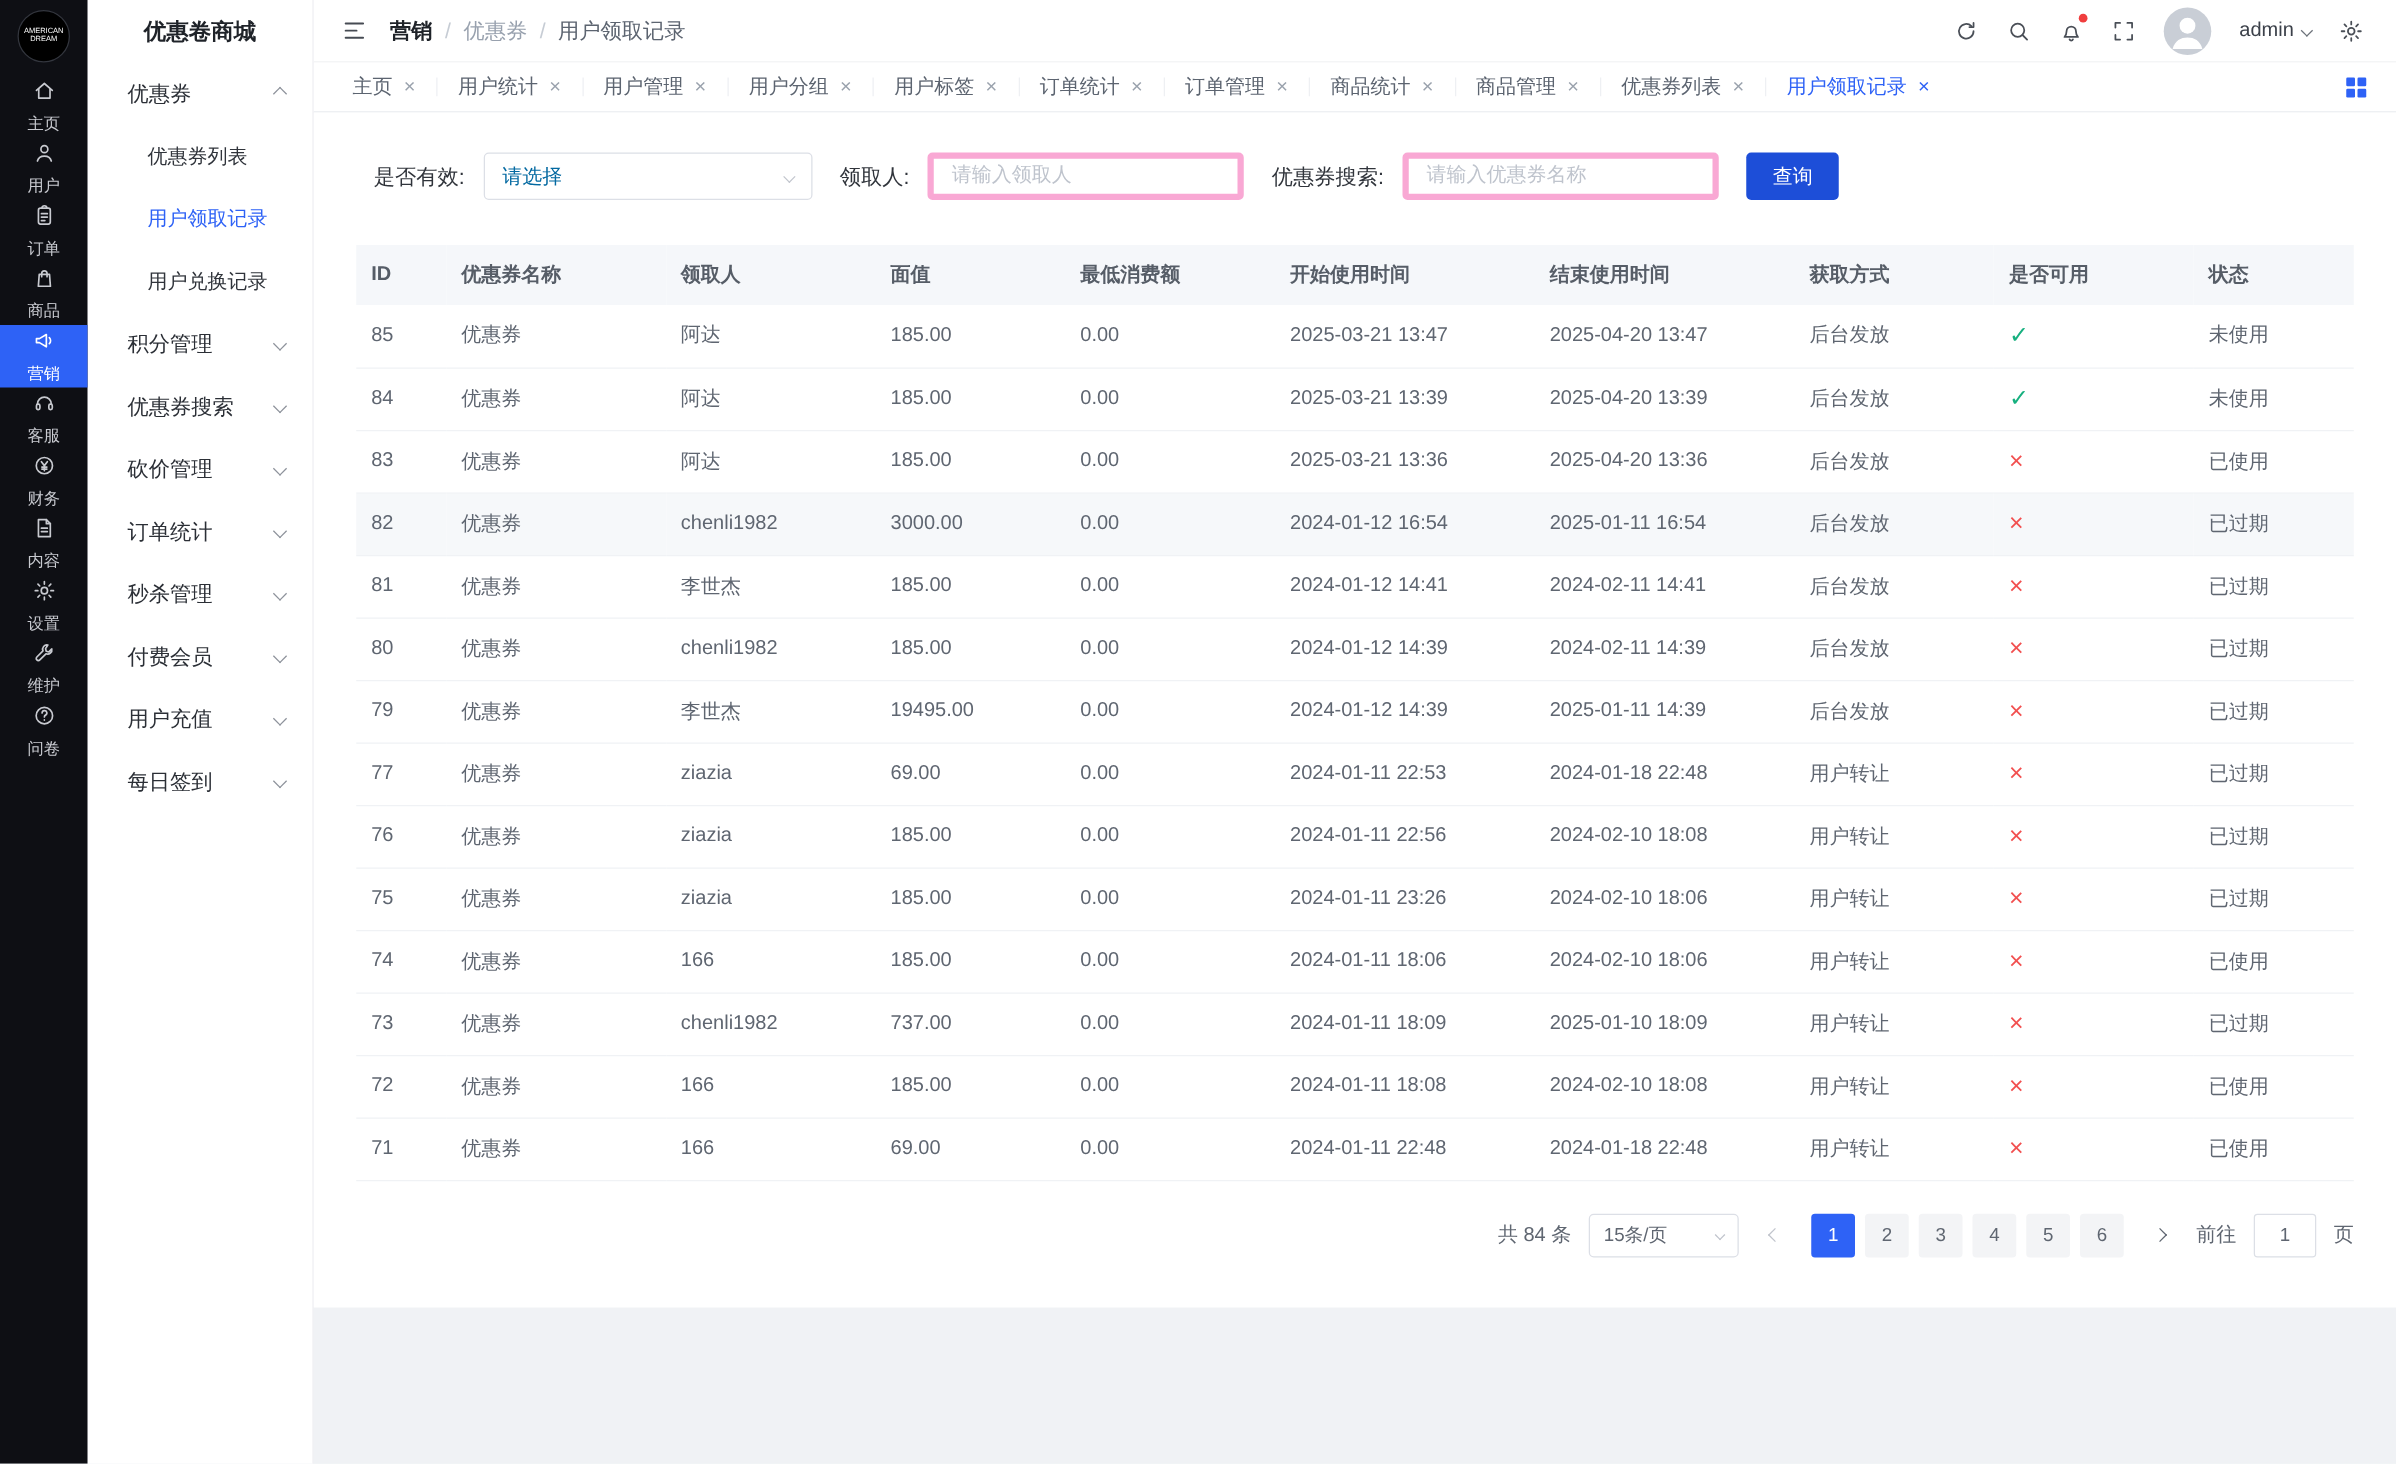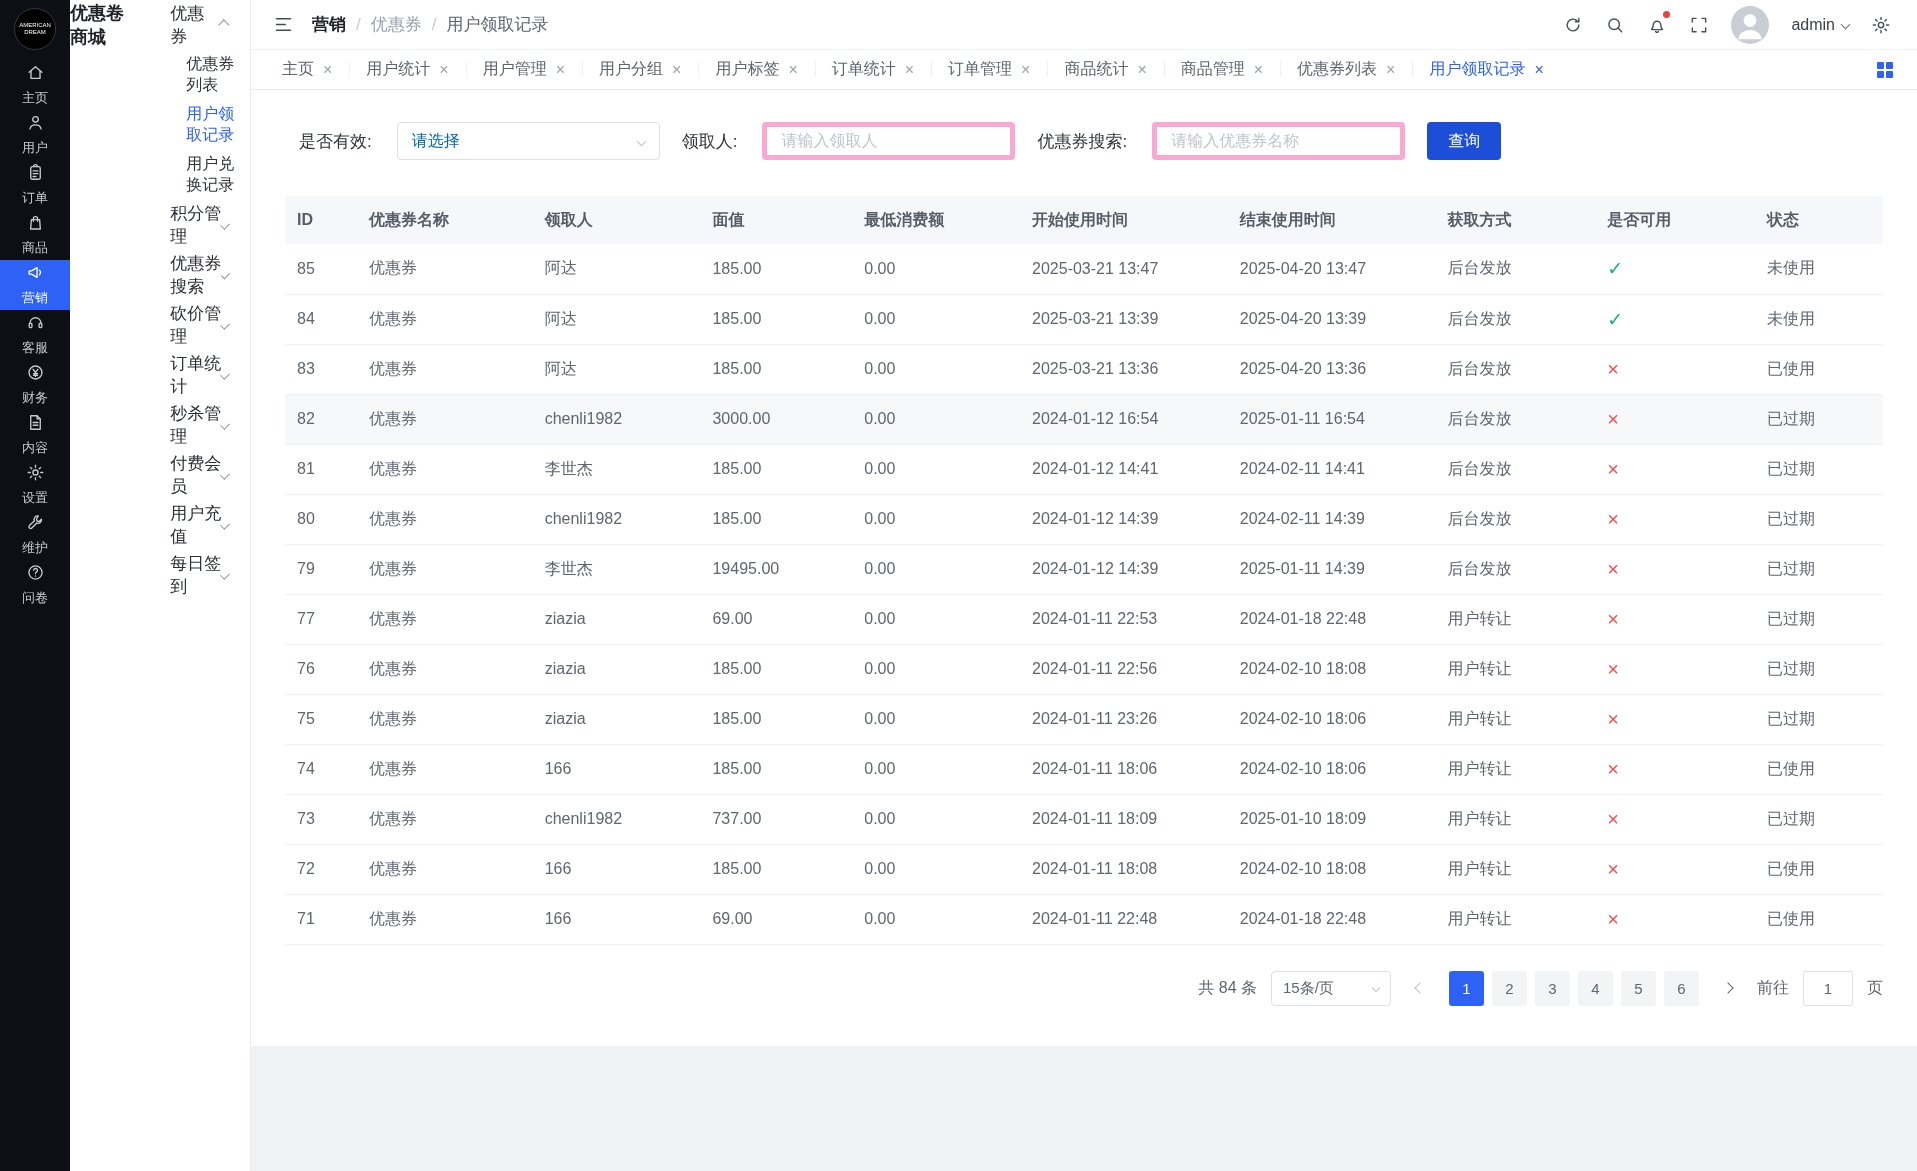--- a/index.html
+++ b/index.html
@@ -8,21 +8,21 @@
 
   
   .rail{width:70px;min-width:70px;background:#0e0f14;display:flex;flex-direction:column;align-items:center;z-index:3}
   .logo{width:42px;height:42px;border-radius:50%;background:#000;border:1px solid #33363e;margin:8px 0 10px;display:flex;align-items:center;justify-content:center;color:#fff;font-size:6px;text-align:center;line-height:1.25;padding:4px;overflow:hidden}
   .rail-item{width:70px;height:50px;display:flex;flex-direction:column;align-items:center;justify-content:center;gap:3px;color:#c8cad0;cursor:pointer}
   .rail-item svg{width:19px;height:19px}
   .rail-item .rlb{font-size:13px}
   .rail-item.active{background:#2e62f6;color:#fff}
 
   
-  .sidebar{width:181px;min-width:181px;background:#fff;border-right:1px solid #ececf0;display:flex;flex-direction:row}
+  .sidebar{width:181px;min-width:181px;background:#fff;border-right:1px solid #ececf0;display:flex;flex-direction:column}
   .sidebar-title{height:50px;display:flex;align-items:center;justify-content:center;font-size:18px;font-weight:700;color:#1f2329}
   .side-group-head{height:50px;display:flex;align-items:center;justify-content:space-between;padding:0 22px 0 32px;font-size:17px;color:#2b2f36;cursor:pointer}
   .side-group-head .chev{color:#8d929b}
   .side-child{height:50px;display:flex;align-items:center;padding-left:48px;font-size:16px;color:#30343b;cursor:pointer}
   .side-child.active{color:#2e62f6}
 
   
   .main{flex:1;display:flex;flex-direction:column;background:#f0f2f5;min-width:0}
   .topbar{height:50px;background:#fff;display:flex;align-items:center;padding:0 26px 0 22px;gap:18px;border-bottom:1px solid #f1f2f4}
   .hamburger{width:21px;height:21px;color:#464b53;cursor:pointer}
@@ -46,21 +46,21 @@
   .tab + .tab::before{content:"";position:absolute;left:0;top:12px;bottom:12px;width:1px;background:#eef0f3}
   .tab.active{color:#2e62f6}
   .tab-close{font-size:16px;color:#9aa2ad;line-height:1}
   .tab.active .tab-close{color:#2e62f6}
   .grid-icon{margin-left:auto;display:grid;grid-template-columns:7px 7px;gap:2px;cursor:pointer}
   .grid-icon i{width:7px;height:7px;background:#2e62f6;border-radius:1px}
 
   
   .content{background:#fff;padding:30px 34px 40px}
   .filterbar{display:flex;align-items:center;margin:2px 0 36px 14px;font-size:17px;color:#30343b}
-  .fgroup{display:flex;align-items:center;gap:25px;margin-right:22px}
+  .fgroup{display:flex;align-items:center;gap:15px;margin-right:22px}
   .sel{width:263px;height:38px;border:1px solid #dcdfe6;border-radius:4px;display:flex;align-items:center;justify-content:space-between;padding:0 14px;cursor:pointer;background:#fff}
   .sel .ph{color:#0369a1;font-size:16px}
   .sel .chev{color:#c0c4cc;width:7px;height:7px}
   .inp{width:253px;height:38px;border:5px solid #f9a8d4;border-radius:4px;padding:0 14px;font-size:16px;color:#303133;font-family:inherit;outline:none}
   .inp::placeholder{color:#bfc4cd}
   .btn-primary{height:38px;padding:0 21px;background:#1d4ed8;color:#fff;border:none;border-radius:4px;font-size:16px;cursor:pointer;font-family:inherit}
 
   
   table{width:100%;border-collapse:collapse;table-layout:fixed}
   thead th{background:#f5f7fa;height:48px;text-align:left;font-size:16px;color:#565d67;font-weight:600;padding:0 12px;overflow:hidden;white-space:nowrap}

